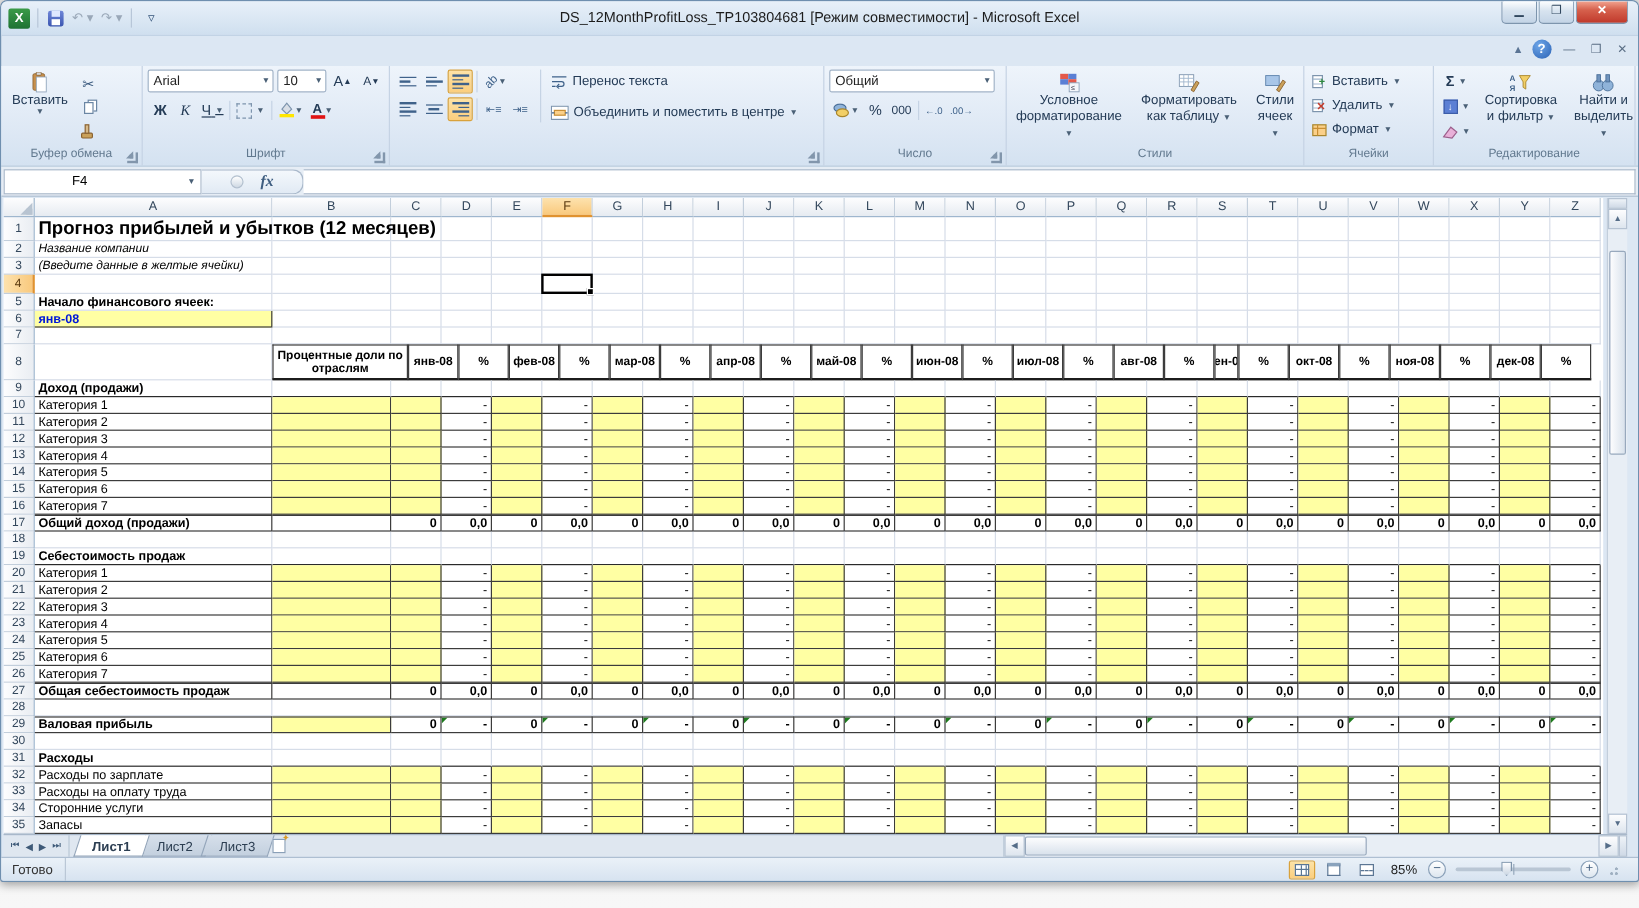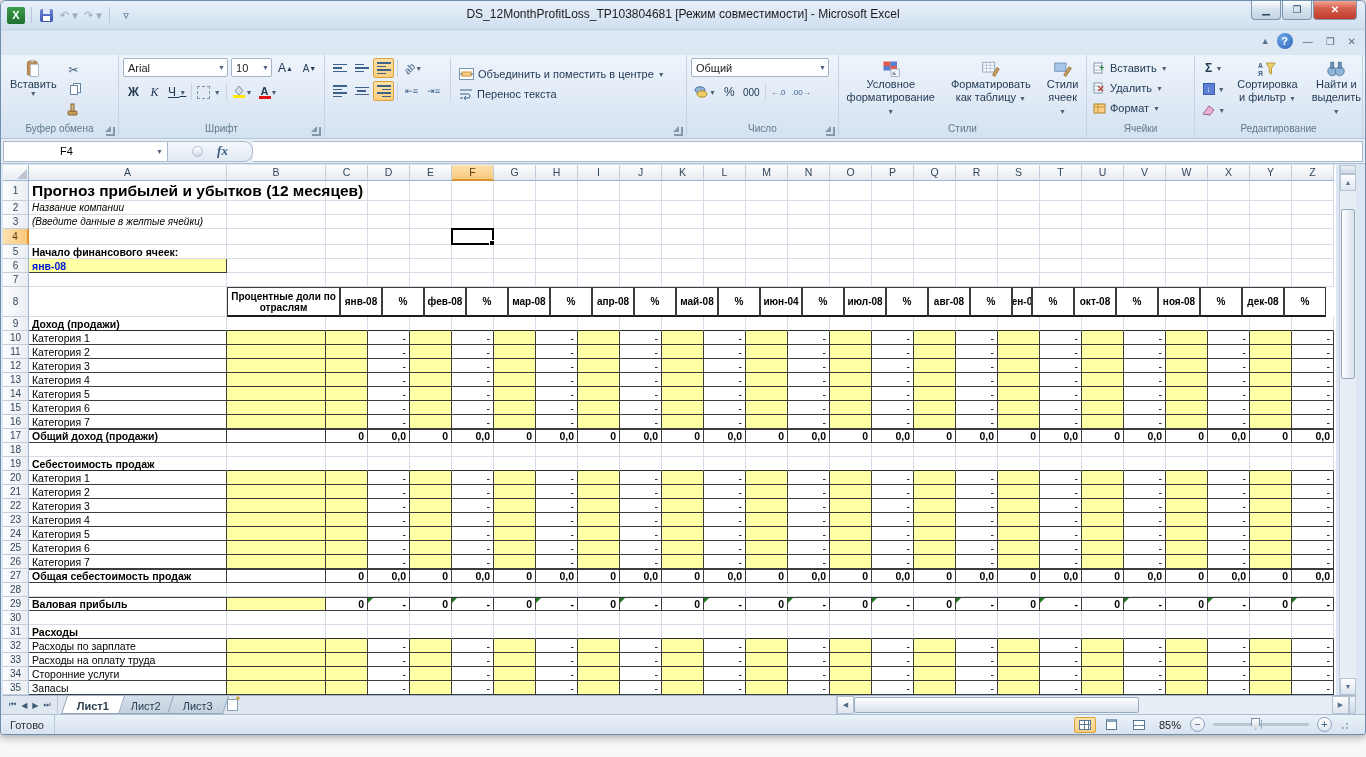--- a/index.html
+++ b/index.html
@@ -326,35 +326,35 @@
             <div class="fmtbtn">
                 <span style="font-size:9px;color:#3f628a;">⇤≡</span>
               </div>
             <div class="fmtbtn">
                 <span style="font-size:9px;color:#3f628a;">⇥≡</span>
               </div>
           </div>
         </div>
         <div class="vline" style="height:44px; margin:0 6px;"></div>
         <div>
+          <div class="cells-row">
+            <svg width="14" height="12" viewBox="0 0 14 12">
+                <path d="M1 2 H13 M1 6 H9 a2 2 0 0 1 0 4 H6 M1 10 H4" stroke="#3f628a" fill="none"></path>
+                <path d="M7 8 L5 10 L7 12" stroke="#3f628a" fill="none"></path>
+              </svg>
+            <span>Перенос текста</span>
+          </div>
           <div class="cells-row" style="margin-top:6px">
             <svg width="15" height="12" viewBox="0 0 15 12">
                 <rect x="0.5" y="0.5" width="14" height="11" fill="#fff" stroke="#7d94ad"></rect>
                 <rect x="3" y="4" width="9" height="4" fill="#fbd089" stroke="#c98f35"></rect>
                 <path d="M1 6 h2 M12 6 h2" stroke="#3f628a"></path>
               </svg>
             <span>Объединить и поместить в центре</span>
             <span class="dd">▼</span>
-          </div>
-          <div class="cells-row">
-            <svg width="14" height="12" viewBox="0 0 14 12">
-                <path d="M1 2 H13 M1 6 H9 a2 2 0 0 1 0 4 H6 M1 10 H4" stroke="#3f628a" fill="none"></path>
-                <path d="M7 8 L5 10 L7 12" stroke="#3f628a" fill="none"></path>
-              </svg>
-            <span>Перенос текста</span>
           </div>
         </div>
       </div>
       <div class="launcher"></div>
     </div>
 
     <div class="rgroup" style="width:152px">
       <div class="combo" style="width:138px">
         <span>Общий</span>
         <span class="dd">▼</span>
@@ -727,21 +727,21 @@
           <div class="gc h8" style="width: 42px;">янв-08</div>
           <div class="gc h8" style="width: 42px;">%</div>
           <div class="gc h8" style="width: 42px;">фев-08</div>
           <div class="gc h8" style="width: 42px;">%</div>
           <div class="gc h8" style="width: 42px;">мар-08</div>
           <div class="gc h8" style="width: 42px;">%</div>
           <div class="gc h8" style="width: 42px;">апр-08</div>
           <div class="gc h8" style="width: 42px;">%</div>
           <div class="gc h8" style="width: 42px;">май-08</div>
           <div class="gc h8" style="width: 42px;">%</div>
-          <div class="gc h8" style="width: 42px;">июн-04</div>
+          <div class="gc h8" style="width: 42px;">июн-08</div>
           <div class="gc h8" style="width: 42px;">%</div>
           <div class="gc h8" style="width: 42px;">июл-08</div>
           <div class="gc h8" style="width: 42px;">%</div>
           <div class="gc h8" style="width: 42px;">авг-08</div>
           <div class="gc h8" style="width: 42px;">%</div>
           <div class="gc h8" style="width: 20px;">сен-08</div>
           <div class="gc h8" style="width: 42px;">%</div>
           <div class="gc h8" style="width: 42px;">окт-08</div>
           <div class="gc h8" style="width: 42px;">%</div>
           <div class="gc h8" style="width: 42px;">ноя-08</div>

